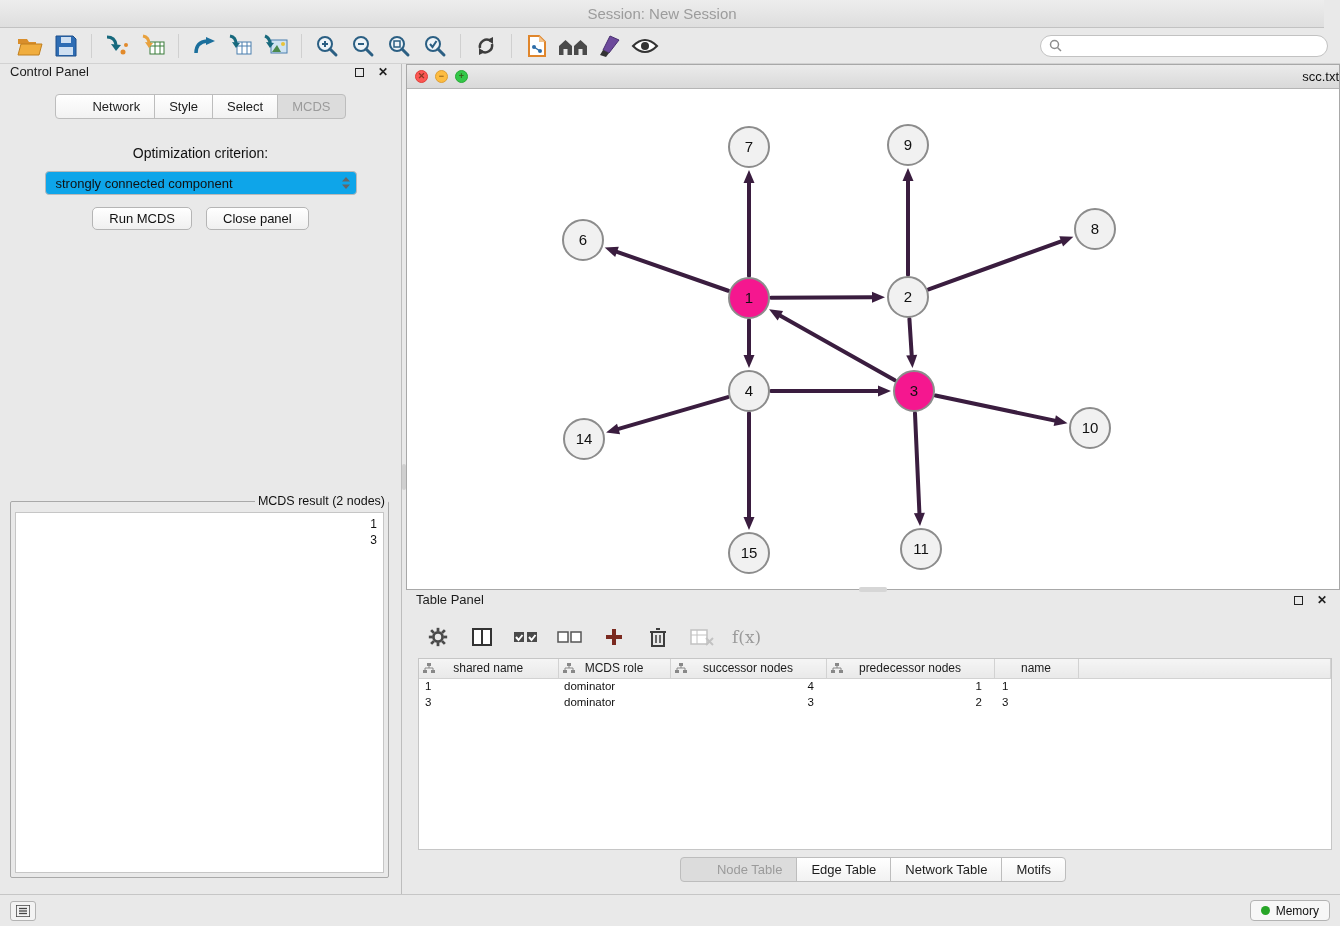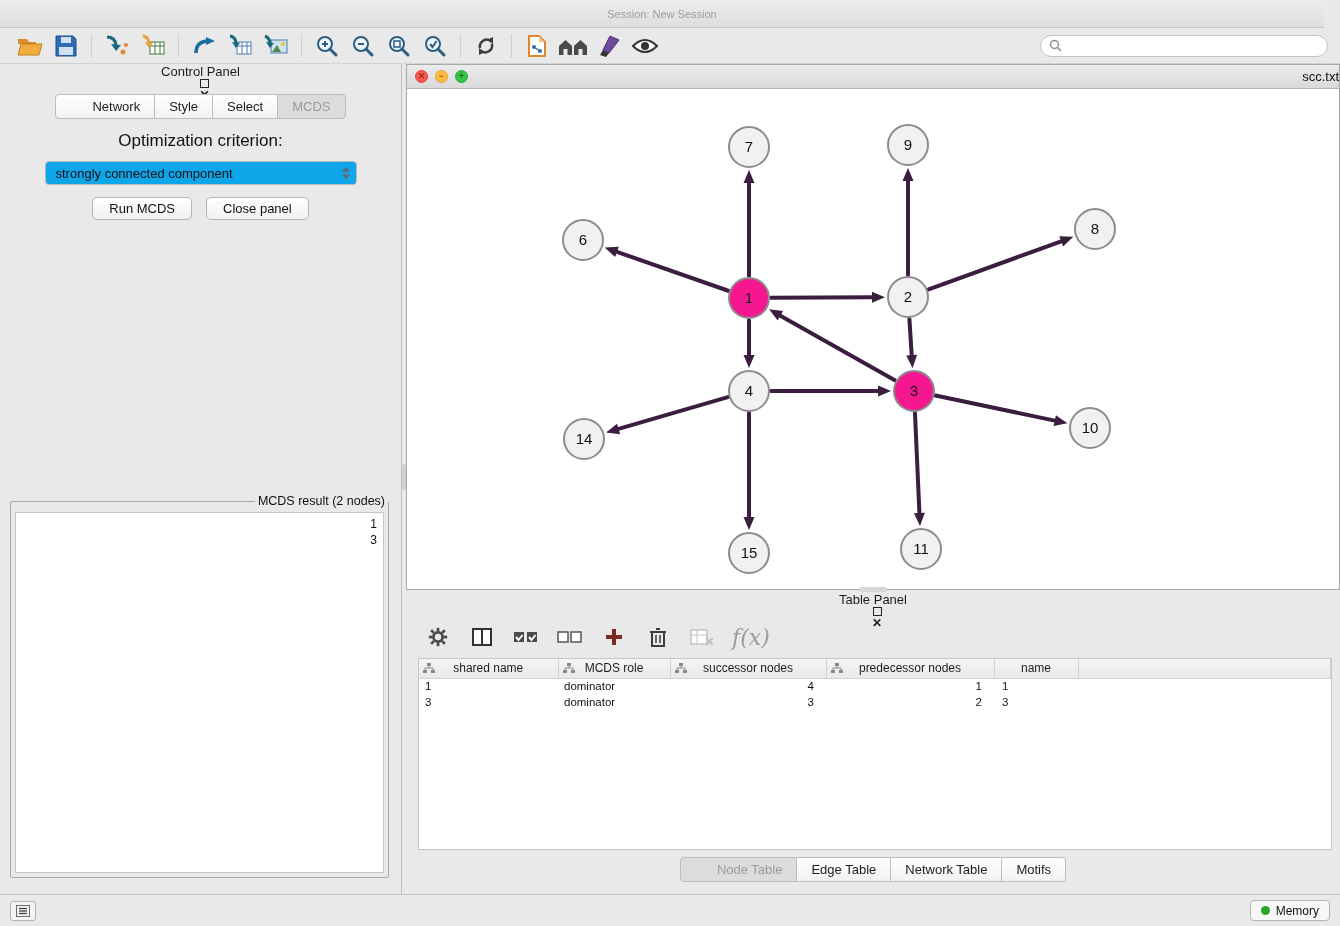--- a/index.html
+++ b/index.html
@@ -7,55 +7,55 @@
   body {
     font-family:"Liberation Sans", sans-serif;
     background:#e9e9e9; position:relative; overflow:hidden;
     -webkit-font-smoothing:antialiased;
   }
   
   .titlebar {
     position:absolute; top:0; left:0; right:16px; height:28px;
     background:linear-gradient(#ededed,#dedede);
     border-bottom:1px solid #c2c2c2;
-    text-align:center; line-height:28px; font-size:11px; color:#9c9c9c;
+    text-align:center; line-height:28px; font-size:15px; color:#9c9c9c;
   }
   
   .toolbar {
     position:absolute; top:28px; left:0; right:0; height:36px;
     display:flex; align-items:center; padding:0 12px;
     border-bottom:1px solid #d2d2d2;
   }
   .tool-btn { width:36px; height:30px; display:flex; align-items:center; justify-content:center; border-radius:4px; }
   .tb-sep { width:1px; height:24px; background:#d0d0d0; margin:0 7px; }
   .search-box {
     margin-left:auto; width:288px; height:22px; background:#fff;
     border:1px solid #c2c2c2; border-radius:11px;
     display:flex; align-items:center; padding:0 8px; gap:5px;
   }
   .search-box input { border:none; outline:none; flex:1; font-size:12px; font-family:"Liberation Sans",sans-serif; background:transparent; }
   
   .control-panel {
     position:absolute; top:64px; left:0; width:402px; bottom:32px;
     background:#e9e9e9; border-right:1px solid #bdbdbd;
   }
-  .panel-header { height:26px; display:flex; align-items:center; padding:0 10px; font-size:13px; color:#1c1c1c;flex-direction:column; }
+  .panel-header { height:26px; display:flex; padding:0 10px; font-size:13px; color:#1c1c1c; }
   .panel-header .spacer { flex:1; }
   .ph-icon { width:16px; height:16px; display:flex; align-items:center; justify-content:center; margin-left:8px; color:#222; font-size:12px; font-weight:bold; }
   .float-glyph { width:9px; height:9px; border:1.5px solid #222; display:inline-block; }
   .tabs-row { display:flex; justify-content:center; margin-top:4px; }
   .tab {
     padding:4px 14px; font-size:13px; color:#1c1c1c;
     background:linear-gradient(#ffffff,#f2f2f2);
     border:1px solid #bdbdbd; margin-left:-1px;
   }
   .tab:first-child { border-radius:4px 0 0 4px; margin-left:0;padding-left:36px; }
   .tab:last-child { border-radius:0 4px 4px 0; }
   .tab.active { background:#dcdcdc; color:#9b9b9b; }
-  .opt-label { text-align:center; font-size:17px; margin-top:12px; color:#111; }
+  .opt-label { text-align:center; font-size:14px; margin-top:26px; color:#111; }
   .dropdown {
     margin:10px auto 0; width:312px; height:24px; background:#0ea5e9;
     border:1px solid #b9b9b9; border-radius:4px;
     display:flex; align-items:center; padding:0 4px 0 10px; font-size:13px; color:#111;
   }
   .dropdown .dd-label { flex:1; }
   .btn-row { display:flex; justify-content:center; gap:14px; margin-top:12px;align-items:flex-end; }
   .pushbtn {
     height:23px; padding:0 16px; font-size:13px; color:#111;
     background:linear-gradient(#ffffff,#f0f0f0);
@@ -93,21 +93,21 @@
   .tl.yellow { background:#fdbc40; border:1px solid #de9f34; }
   .tl.green { background:#33c748; border:1px solid #27aa35; }
   .net-title { position:absolute; left:0; right:0; text-align:right; font-size:13px; color:#111; }
   .net-canvas-wrap { position:absolute; top:24px; left:0; right:0; bottom:0; background:#fff; }
   .net-canvas-wrap svg { width:100%; height:100%; display:block; }
   .h-splitter-grip { position:absolute; left:50%; bottom:-3px; width:28px; height:5px; background:#d6d6d6; border-radius:2px; transform:translateX(-50%); }
   
   .table-panel { position:absolute; left:0; right:0; top:528px; bottom:0; background:#e9e9e9; }
   .tp-toolbar { height:38px; display:flex; align-items:center; gap:16px; padding:0 18px; }
   .tp-toolbar .tool-btn { width:28px; height:28px; }
-  .fx-label { font-family:"DejaVu Serif", serif; font-style:italic; font-size:22px; color:#9b9b9b;text-align:center; }
+  .fx-label { font-family:"DejaVu Serif", serif; font-size:17px; color:#9b9b9b;text-align:center; }
   .table-wrap {
     position:absolute; left:12px; right:8px; top:66px; bottom:44px;
     background:#fff; border:1px solid #c6c6c6; overflow:hidden;
   }
   table { border-collapse:collapse; table-layout:fixed; width:100%; }
   th {
     height:19px; background:linear-gradient(#f5f5f5,#e9e9e9);
     border:1px solid #d2d2d2; border-top:none;
     font-size:12px; font-weight:normal; color:#1c1c1c; position:relative; text-align:center;
   }

